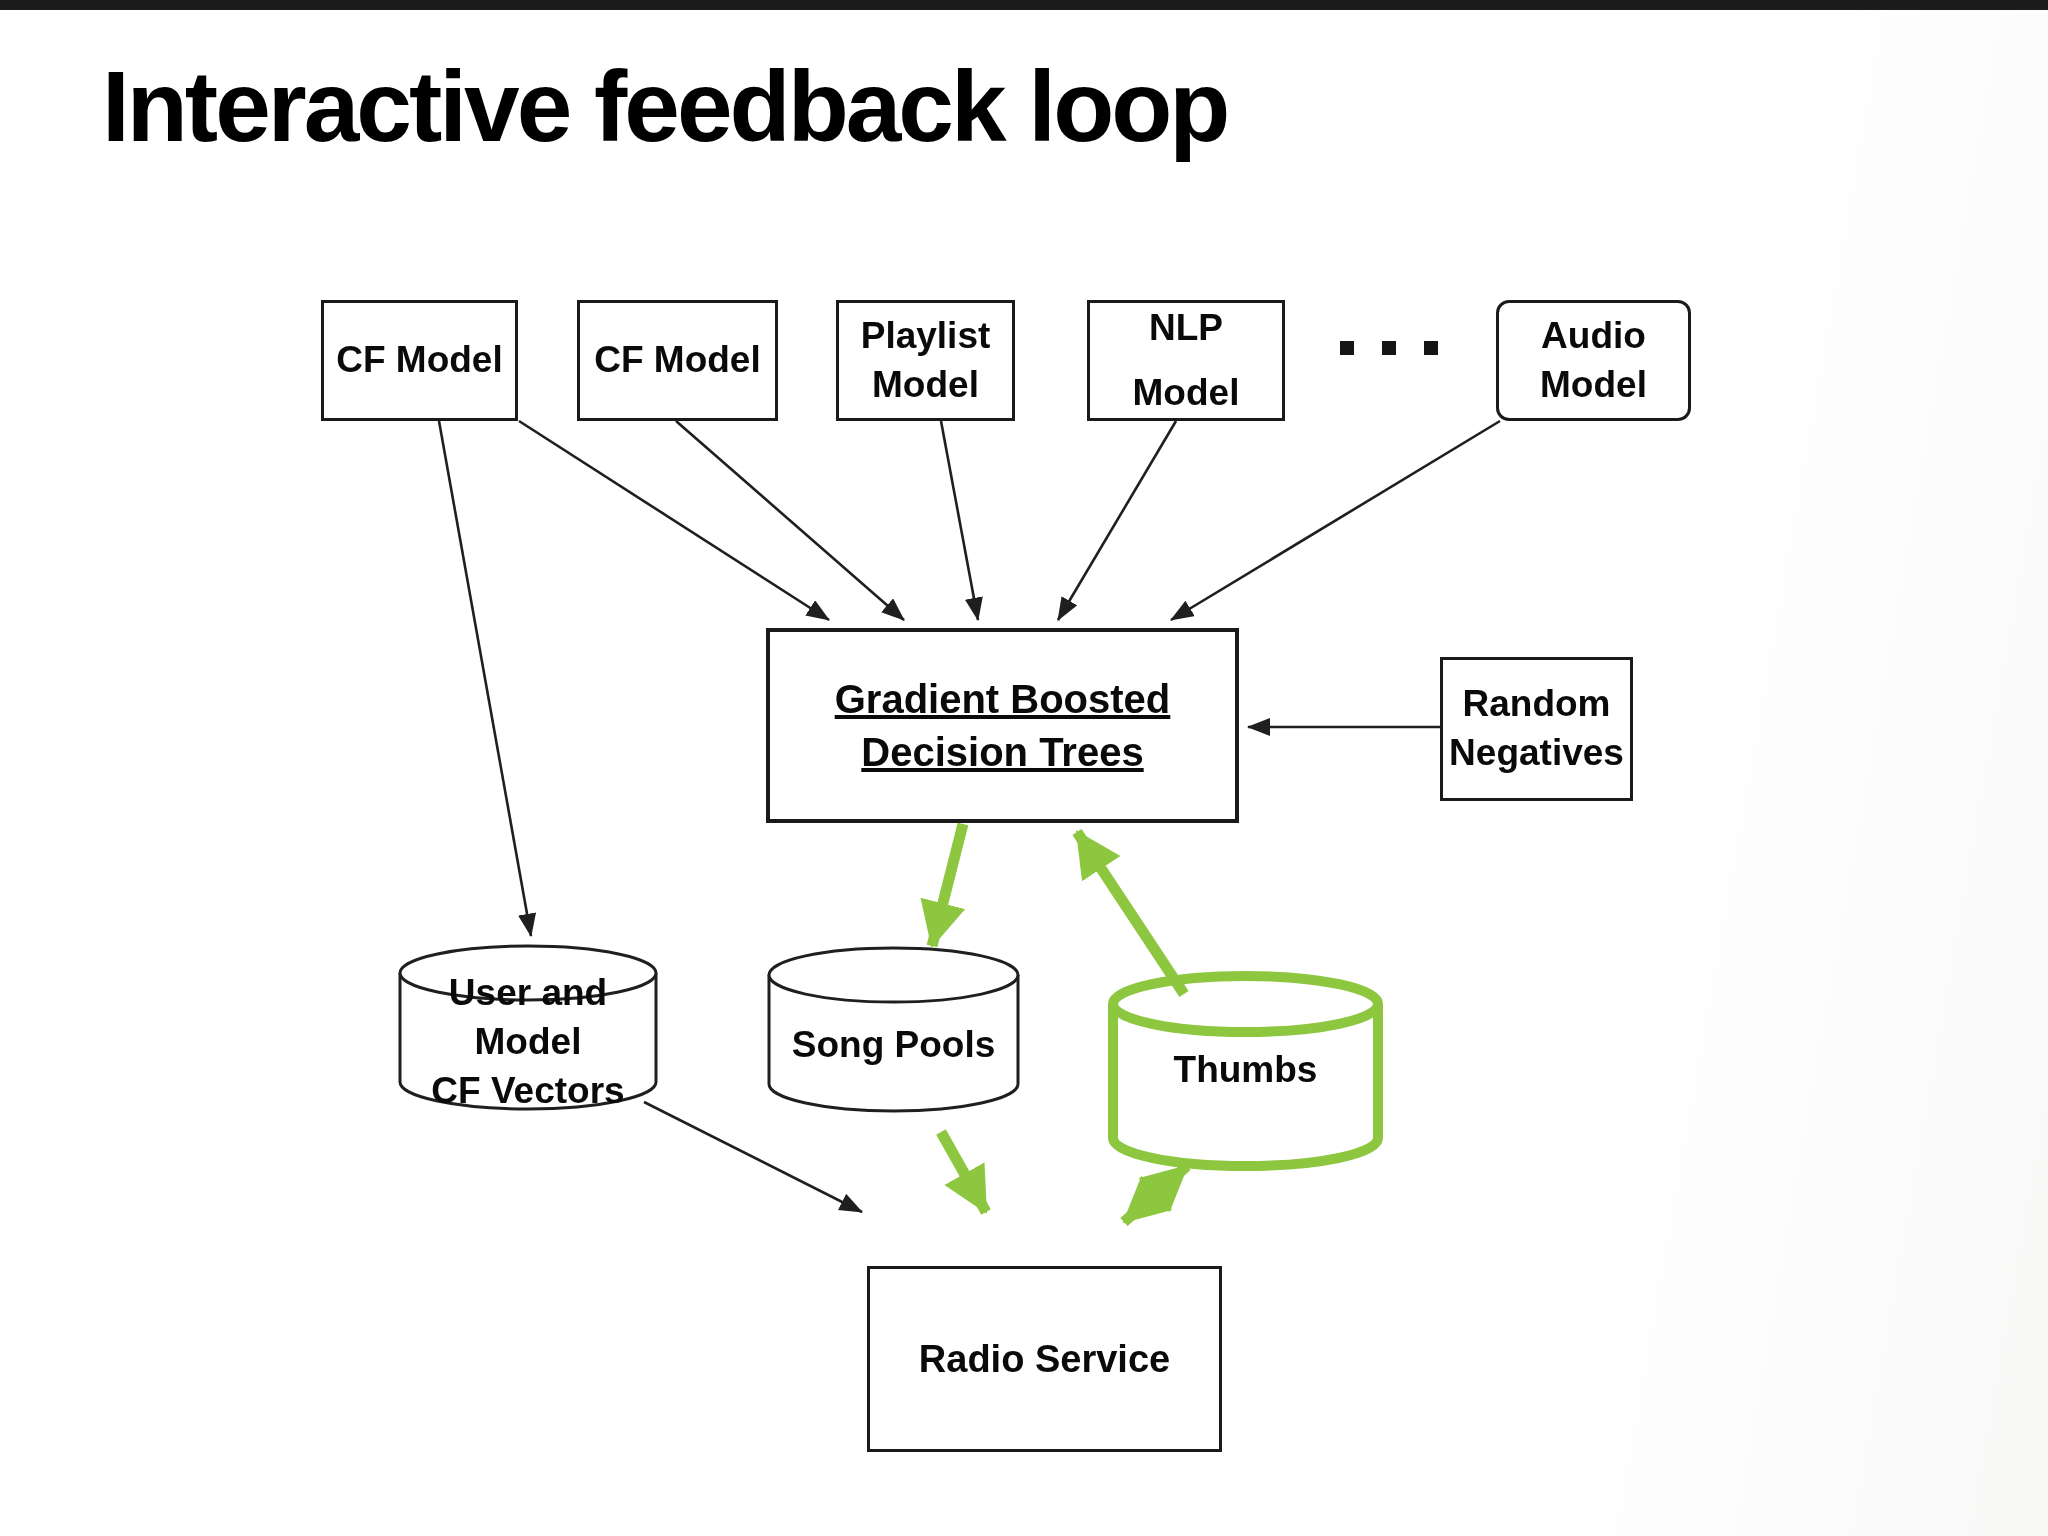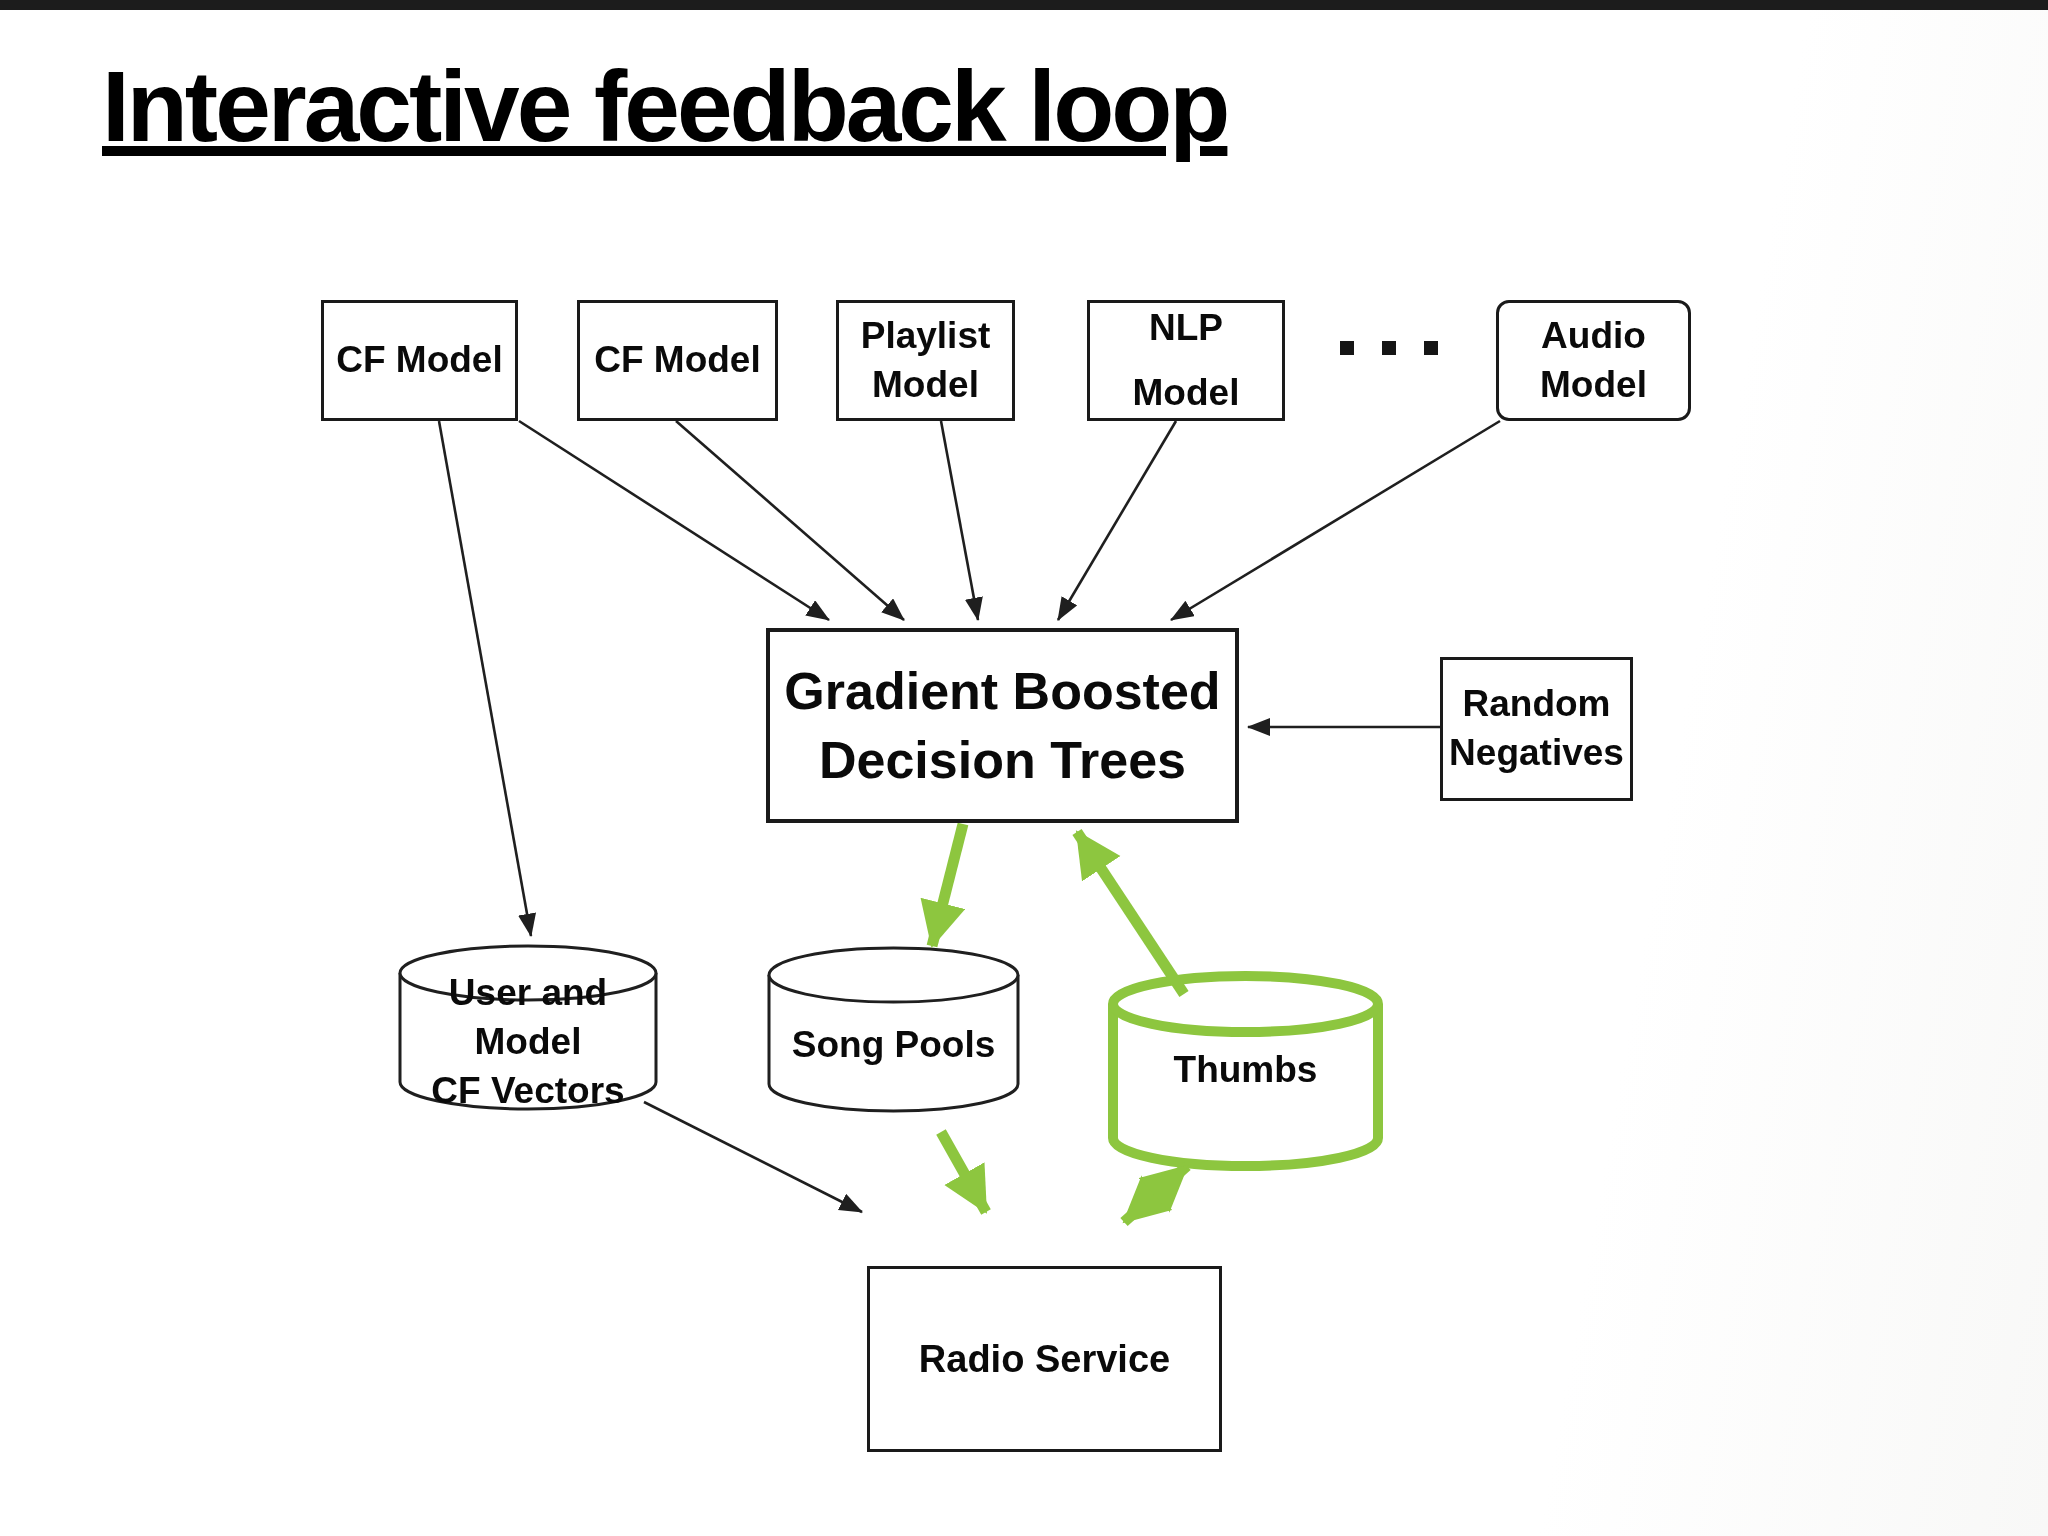--- a/index.html
+++ b/index.html
@@ -6,31 +6,30 @@
   .slide{
     position:relative;width:2048px;height:1536px;overflow:hidden;
     background:linear-gradient(100deg,#ffffff 0%,#ffffff 78%,#f8f8f7 100%);
     font-family:"Liberation Sans","DejaVu Sans",sans-serif;
   }
   .topbar{position:absolute;left:0;top:0;width:2048px;height:10px;background:#1c1c1c;}
   .title{
     position:absolute;left:102px;top:54px;margin:0;
     font-size:100px;font-weight:bold;color:#000;letter-spacing:-3px;line-height:1.05;
     white-space:nowrap;
-    text-decoration:underline;
   }
   .diagram-svg{position:absolute;left:0;top:0;width:2048px;height:1536px;}
   .node{
     position:absolute;display:flex;flex-direction:column;align-items:center;justify-content:center;
     text-align:center;background:#fff;border:3px solid #1a1a1a;
     font-weight:bold;color:#0a0a0a;font-size:37px;line-height:1.32;
     box-sizing:border-box;
   }
   .node span{display:block;}
-  .node-gbdt{border-width:4px;font-size:52px;}
+  .node-gbdt{border-width:4px;font-size:40px;text-decoration:underline;}
   .cyl-label{
     position:absolute;display:flex;flex-direction:column;align-items:center;justify-content:center;
     text-align:center;font-weight:bold;color:#0a0a0a;font-size:37px;line-height:1.32;
   }
   .cyl-label span{display:block;}
   .dots{position:absolute;left:1340px;top:341px;display:flex;gap:28px;}
   .dots i{display:block;width:14px;height:14px;background:#151515;}
 </style>
 </head>
 <body>

